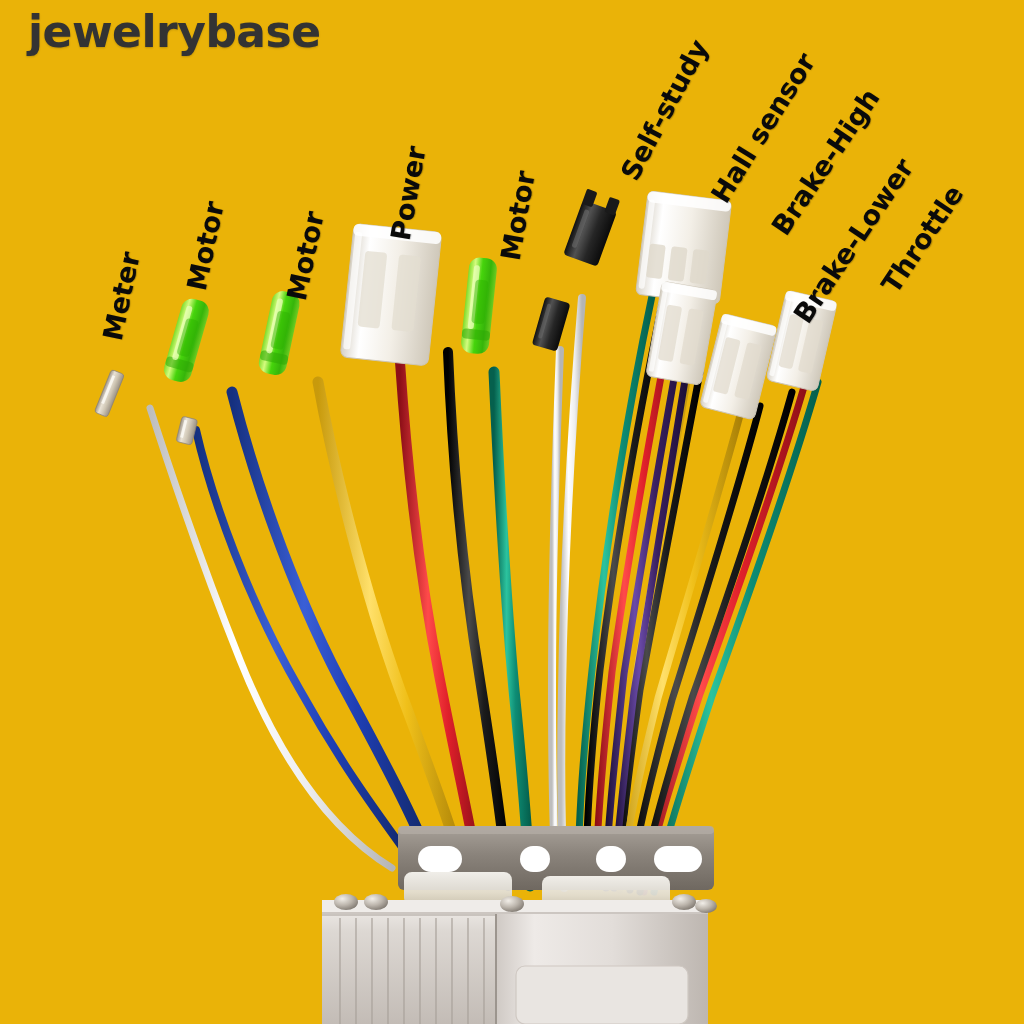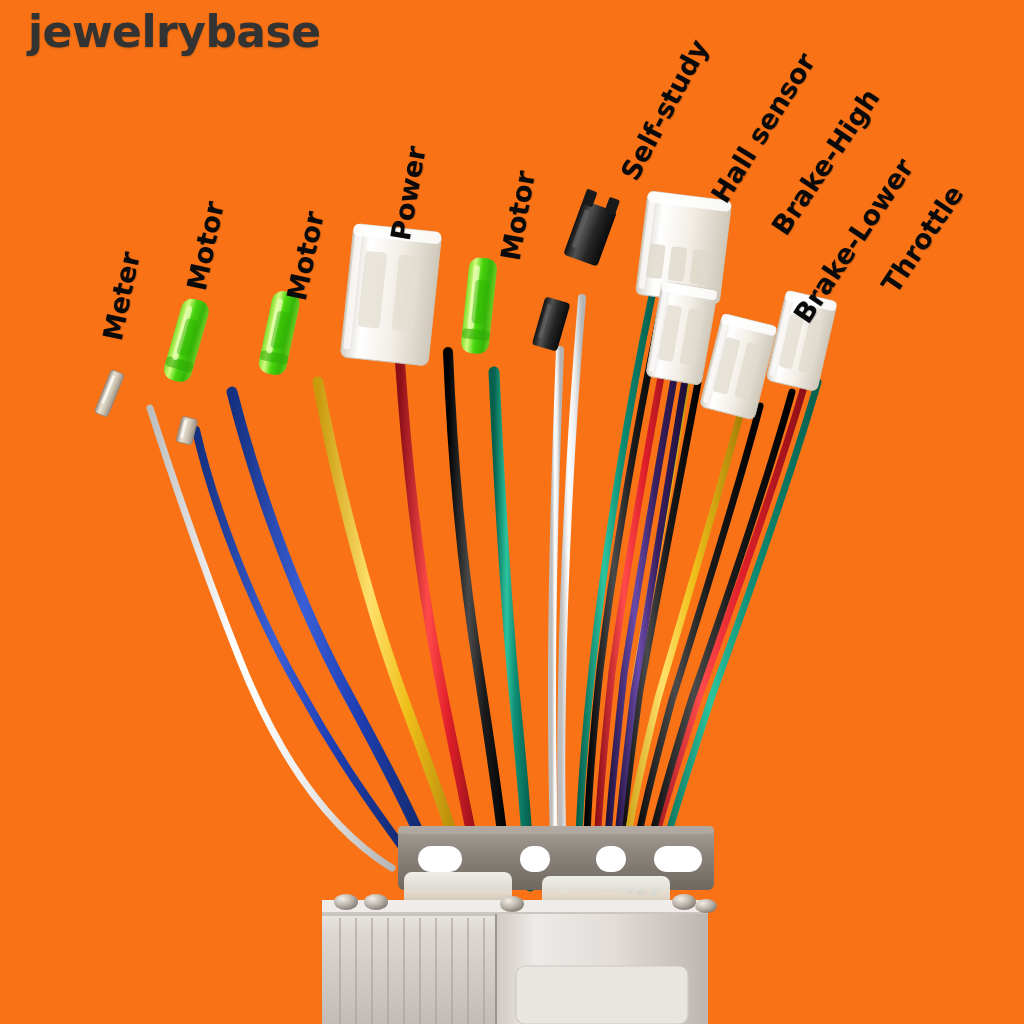--- a/index.html
+++ b/index.html
@@ -27,21 +27,21 @@
     transform-origin:0% 50%;
     text-shadow:0 1px 1px rgba(0,0,0,0.25);
   }
 
   
   #art{position:absolute;left:0;top:0;width:1024px;height:1024px;}
 </style>
 </head>
 <body>
 
-<div id="stage" style="background: #f97316;">
+<div id="stage" style="background: #eab308;">
 
   <svg id="art" viewBox="0 0 1024 1024">
     <defs>
 
       <linearGradient id="gBlue" x1="0" y1="0" x2="1" y2="0">
         <stop offset="0%" stop-color="#15307f"></stop>
         <stop offset="35%" stop-color="#3a5fd6"></stop>
         <stop offset="60%" stop-color="#1f3fb5"></stop>
         <stop offset="100%" stop-color="#11265f"></stop>
       </linearGradient>

